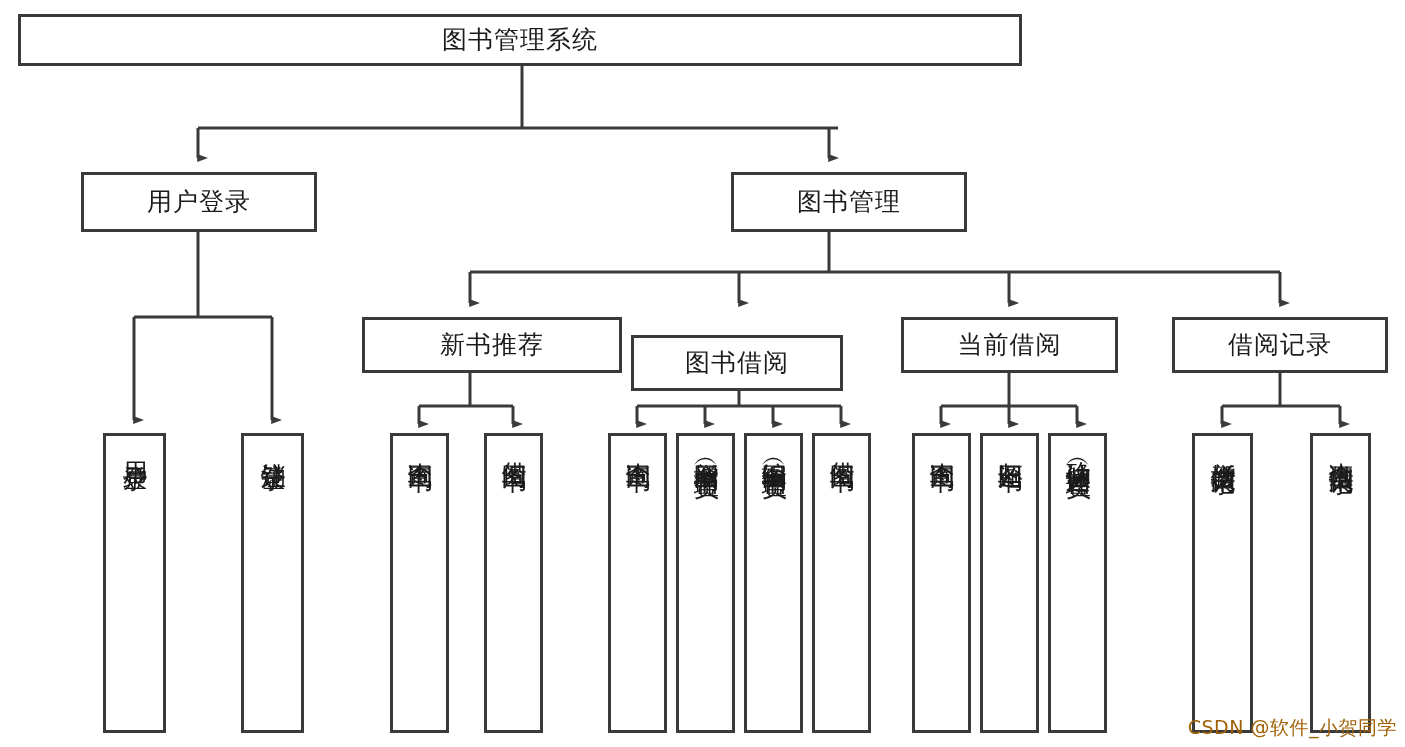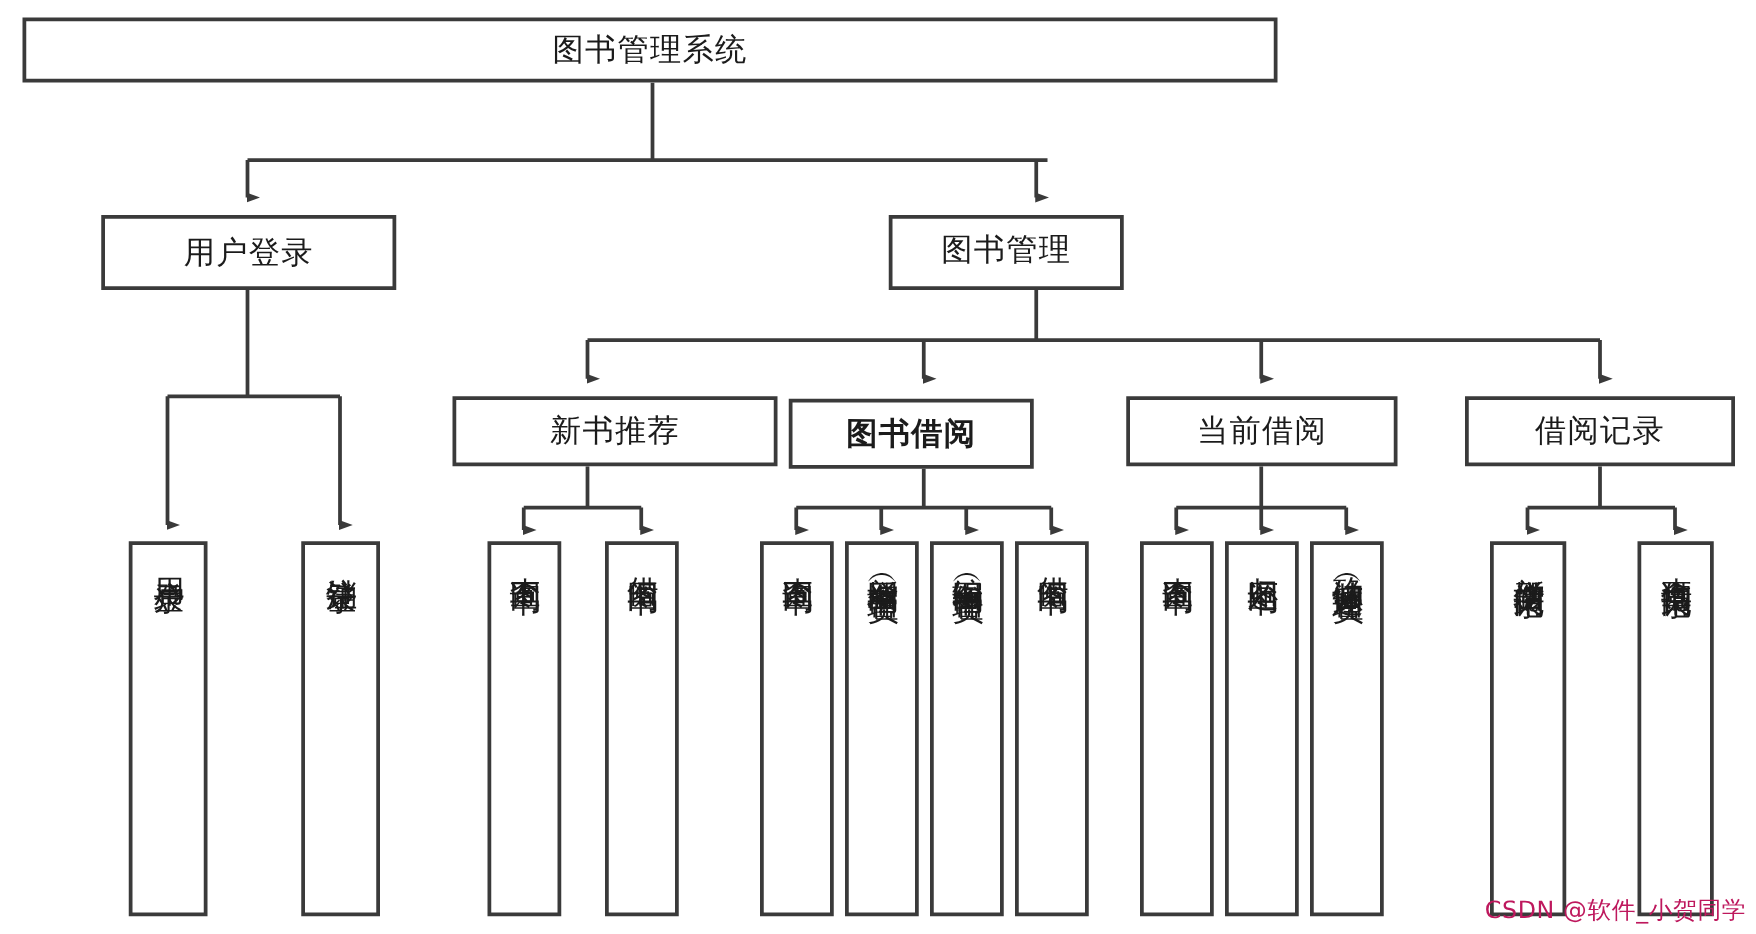--- a/index.html
+++ b/index.html
@@ -57,21 +57,21 @@
     line-height: 1.06;
     letter-spacing: 2px;
     white-space: nowrap;
     text-align: left;
   }
   .watermark {
     position: absolute;
     right: 8px;
     bottom: 6px;
     font-size: 19px;
-    color: #be185d;
+    color: #a16207;
     letter-spacing: 0.5px;
     white-space: nowrap;
   }
 </style>
 </head>
 <body>
 
 <div id="diagram-root">
 
   <svg id="connector-layer" viewBox="0 0 1405 747" width="1405" height="747" xmlns="http://www.w3.org/2000/svg">
@@ -125,29 +125,29 @@
   </svg>
 
   <div class="node node-h node-root" style="left:18px; top:14px; width:1004px; height:52px;">
     <span>图书管理系统</span>
   </div>
 
   <div class="node node-h" style="left:81px; top:172px; width:236px; height:60px;">
     <span>用户登录</span>
   </div>
 
-  <div class="node node-h" style="left:711px; top:172px; width:188px; height:60px;font-family:Liberation Mono, monospace;">
+  <div class="node node-h" style="left:731px; top:172px; width:236px; height:60px;">
     <span>图书管理</span>
   </div>
 
   <div class="node node-h" style="left:362px; top:317px; width:260px; height:56px;">
     <span>新书推荐</span>
   </div>
 
-  <div class="node node-h" style="left:631px; top:319px; width:196px; height:56px;font-weight:bold;">
+  <div class="node node-h" style="left:631px; top:335px; width:212px; height:56px;">
     <span>图书借阅</span>
   </div>
 
   <div class="node node-h" style="left:901px; top:317px; width:217px; height:56px;">
     <span>当前借阅</span>
   </div>
 
   <div class="node node-h" style="left:1172px; top:317px; width:216px; height:56px;text-align:right;">
     <span>借阅记录</span>
   </div>

